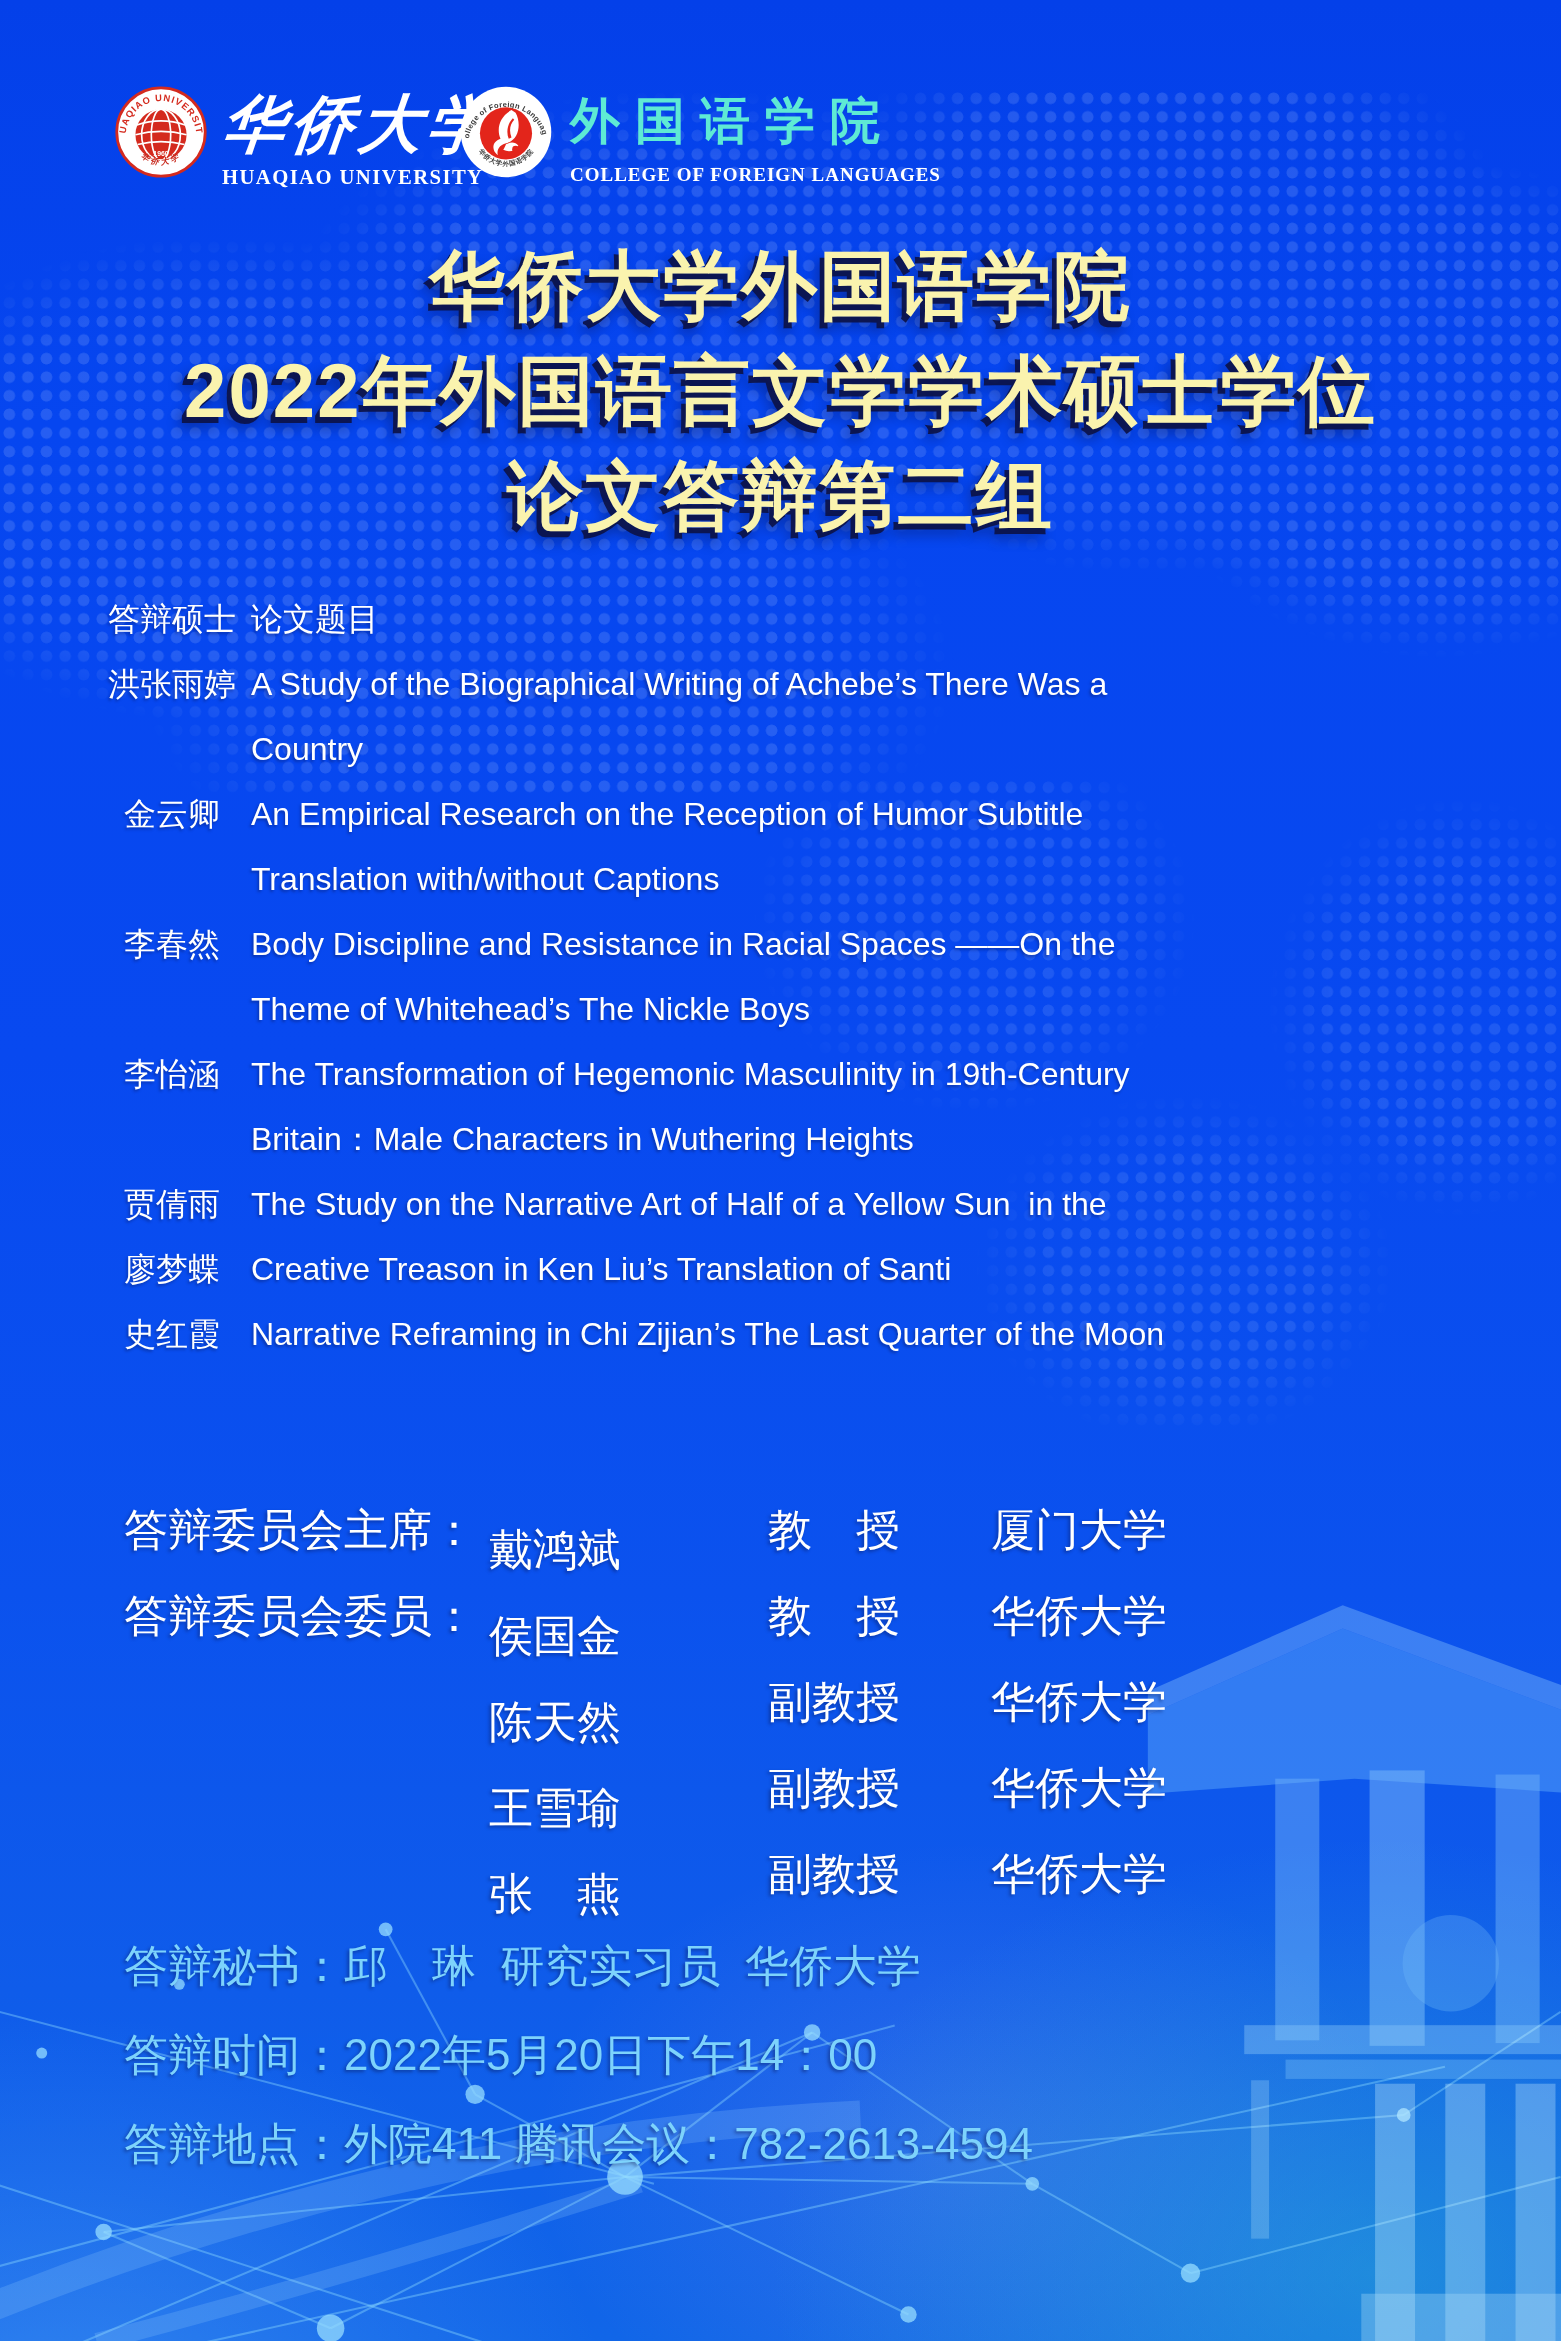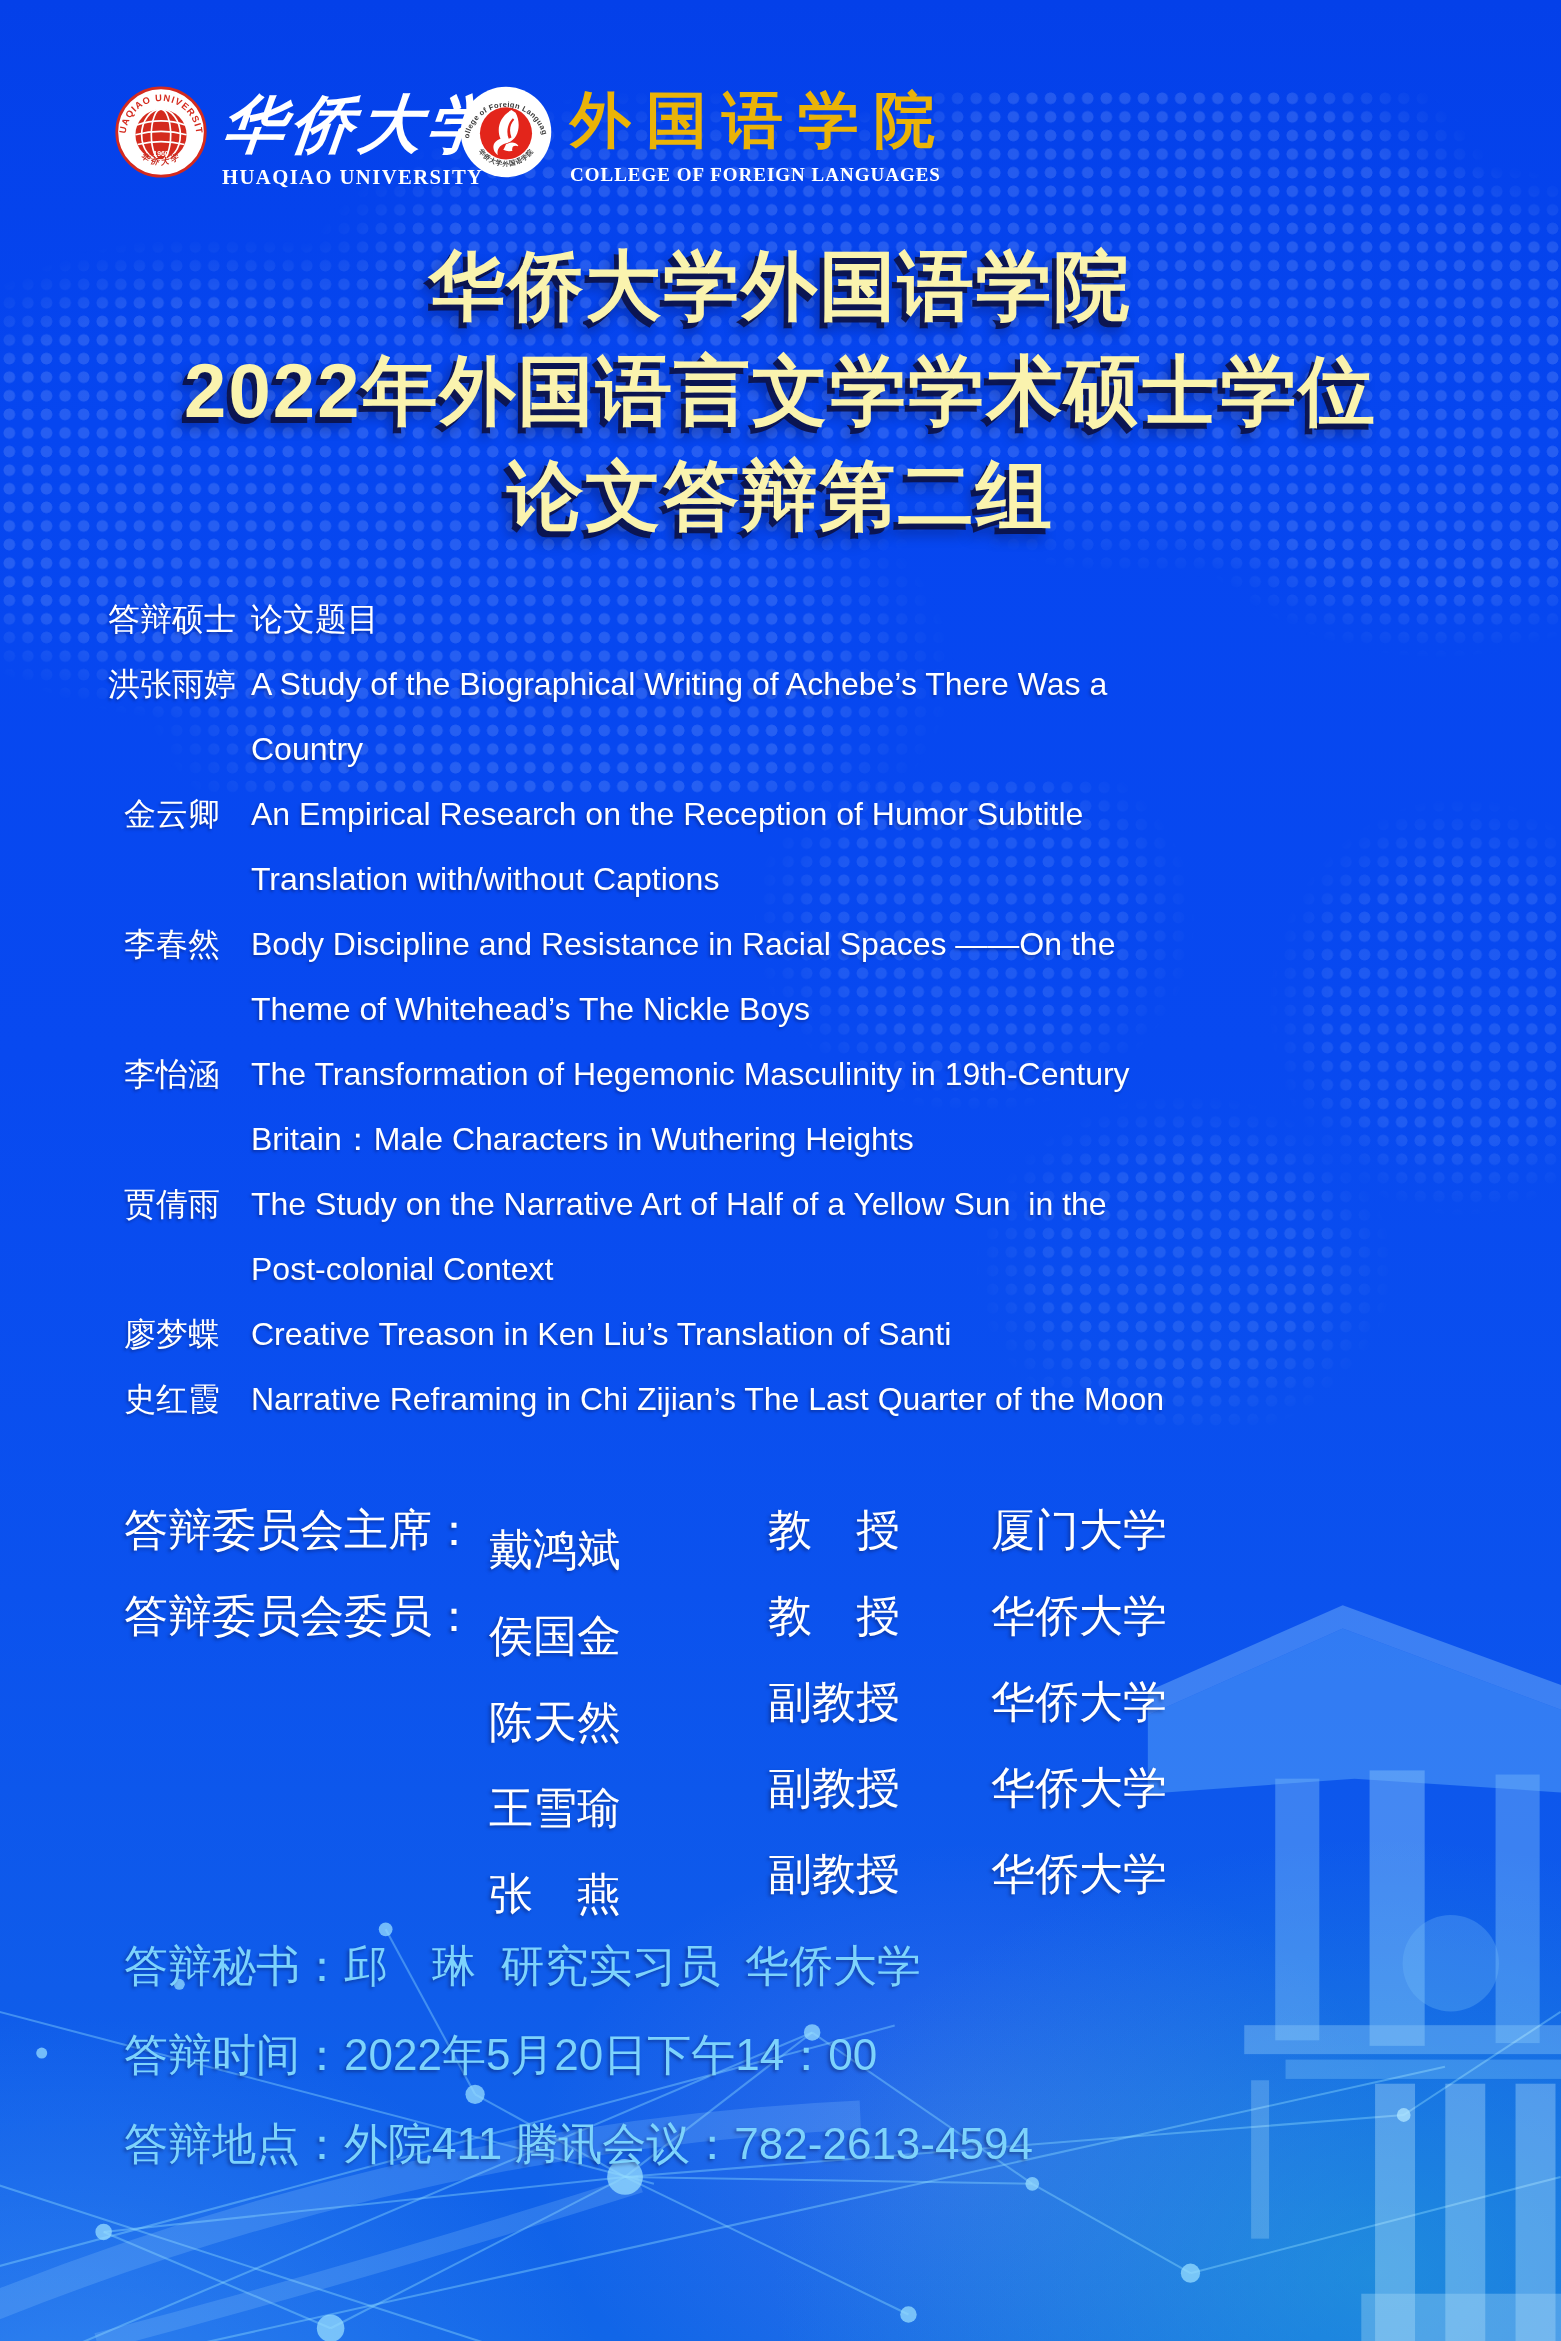--- a/index.html
+++ b/index.html
@@ -58,22 +58,22 @@
     color:#fff;font-size:63px;font-weight:700;font-style:italic;
     letter-spacing:5.5px;transform:skewX(-6deg);white-space:nowrap;line-height:72px;
   }
   .hqu-en{
     color:#fff;font-family:"Liberation Serif","DejaVu Serif",serif;font-weight:700;
     font-size:20.7px;letter-spacing:1.4px;margin-top:5.5px;white-space:nowrap;
   }
   .cfl-logo{position:absolute;left:458px;top:84px;width:96px;height:96px;}
   .cfl-text{position:absolute;left:570px;top:85px;width:317px;}
   .cfl-zh{
-    color:#eab308;font-family:"Liberation Serif","DejaVu Serif",serif;font-weight:700;
-    font-size:61px;letter-spacing:15px;white-space:nowrap;line-height:72px;
+    color:#5eead4;font-family:"Liberation Serif","DejaVu Serif",serif;font-weight:700;
+    font-size:50px;letter-spacing:15px;white-space:nowrap;line-height:72px;
   }
   .cfl-en{
     color:#fff;font-family:"Liberation Serif","DejaVu Serif",serif;font-weight:700;
     font-size:19px;letter-spacing:1px;margin-top:6.9px;white-space:nowrap;
   }
   
   .title{
     position:absolute;left:0;top:233px;width:1561px;text-align:center;
     color:#faf3ae;font-weight:900;font-size:76px;line-height:105px;letter-spacing:2.1px;
     text-shadow:-4.8px 6.2px 0 rgba(12,18,72,0.92), -6.9px 9.6px 12.4px rgba(8,12,50,0.45);
@@ -266,21 +266,20 @@
     <div class="lname">李怡涵</div>
     <div class="lthesis">
       <div class="tline">The Transformation of Hegemonic Masculinity in 19th-Century</div>
       <div class="tline">Britain：Male Characters in Wuthering Heights</div>
     </div>
   </div>
   <div class="lrow">
     <div class="lname">贾倩雨</div>
     <div class="lthesis">
       <div class="tline">The Study on the Narrative Art of Half of a Yellow Sun  in the</div>
-      <div class="tline">Post-colonial Context</div>
     </div>
   </div>
   <div class="lrow">
     <div class="lname">廖梦蝶</div>
     <div class="lthesis">
       <div class="tline">Creative Treason in Ken Liu’s Translation of Santi</div>
 
     </div>
   </div>
   <div class="lrow">

